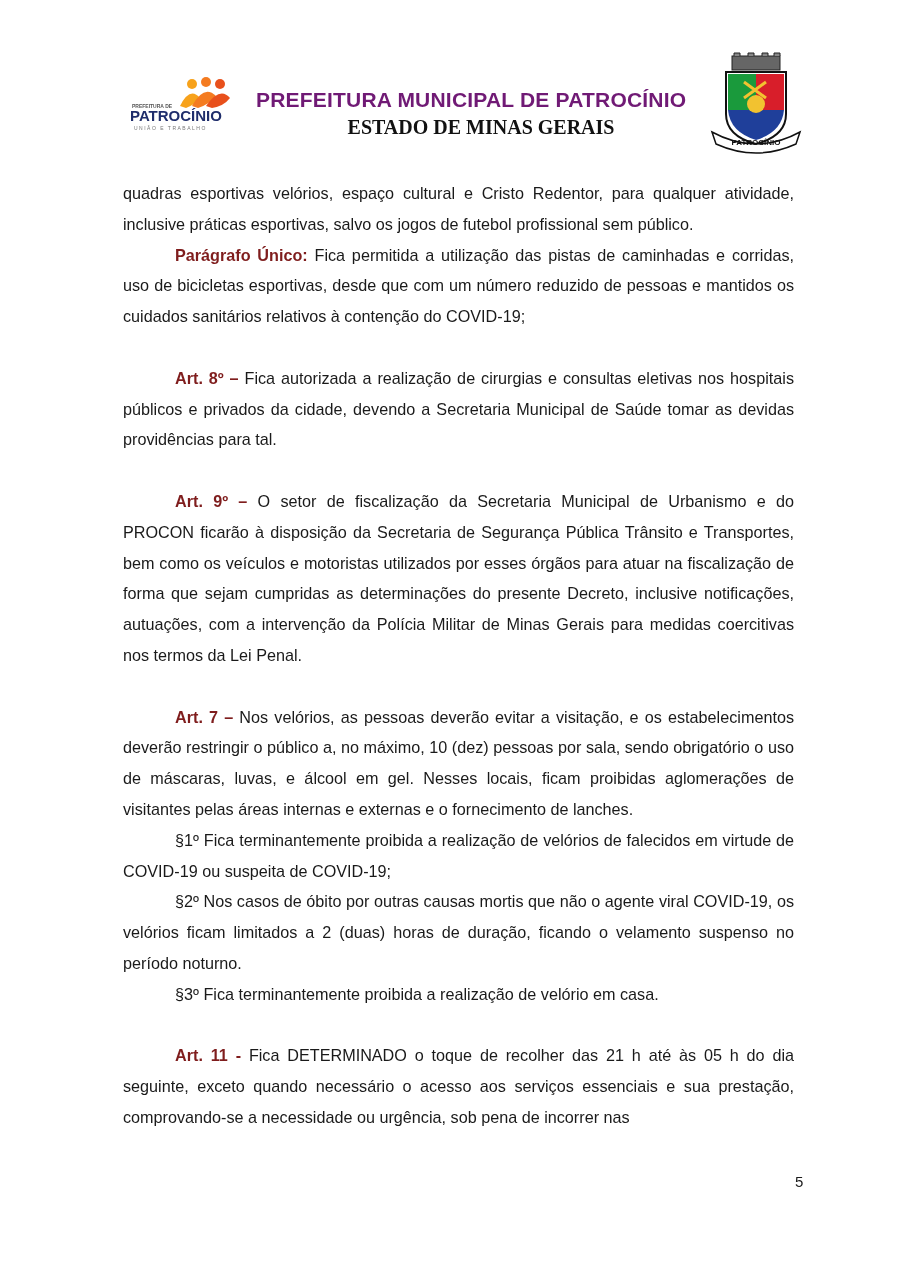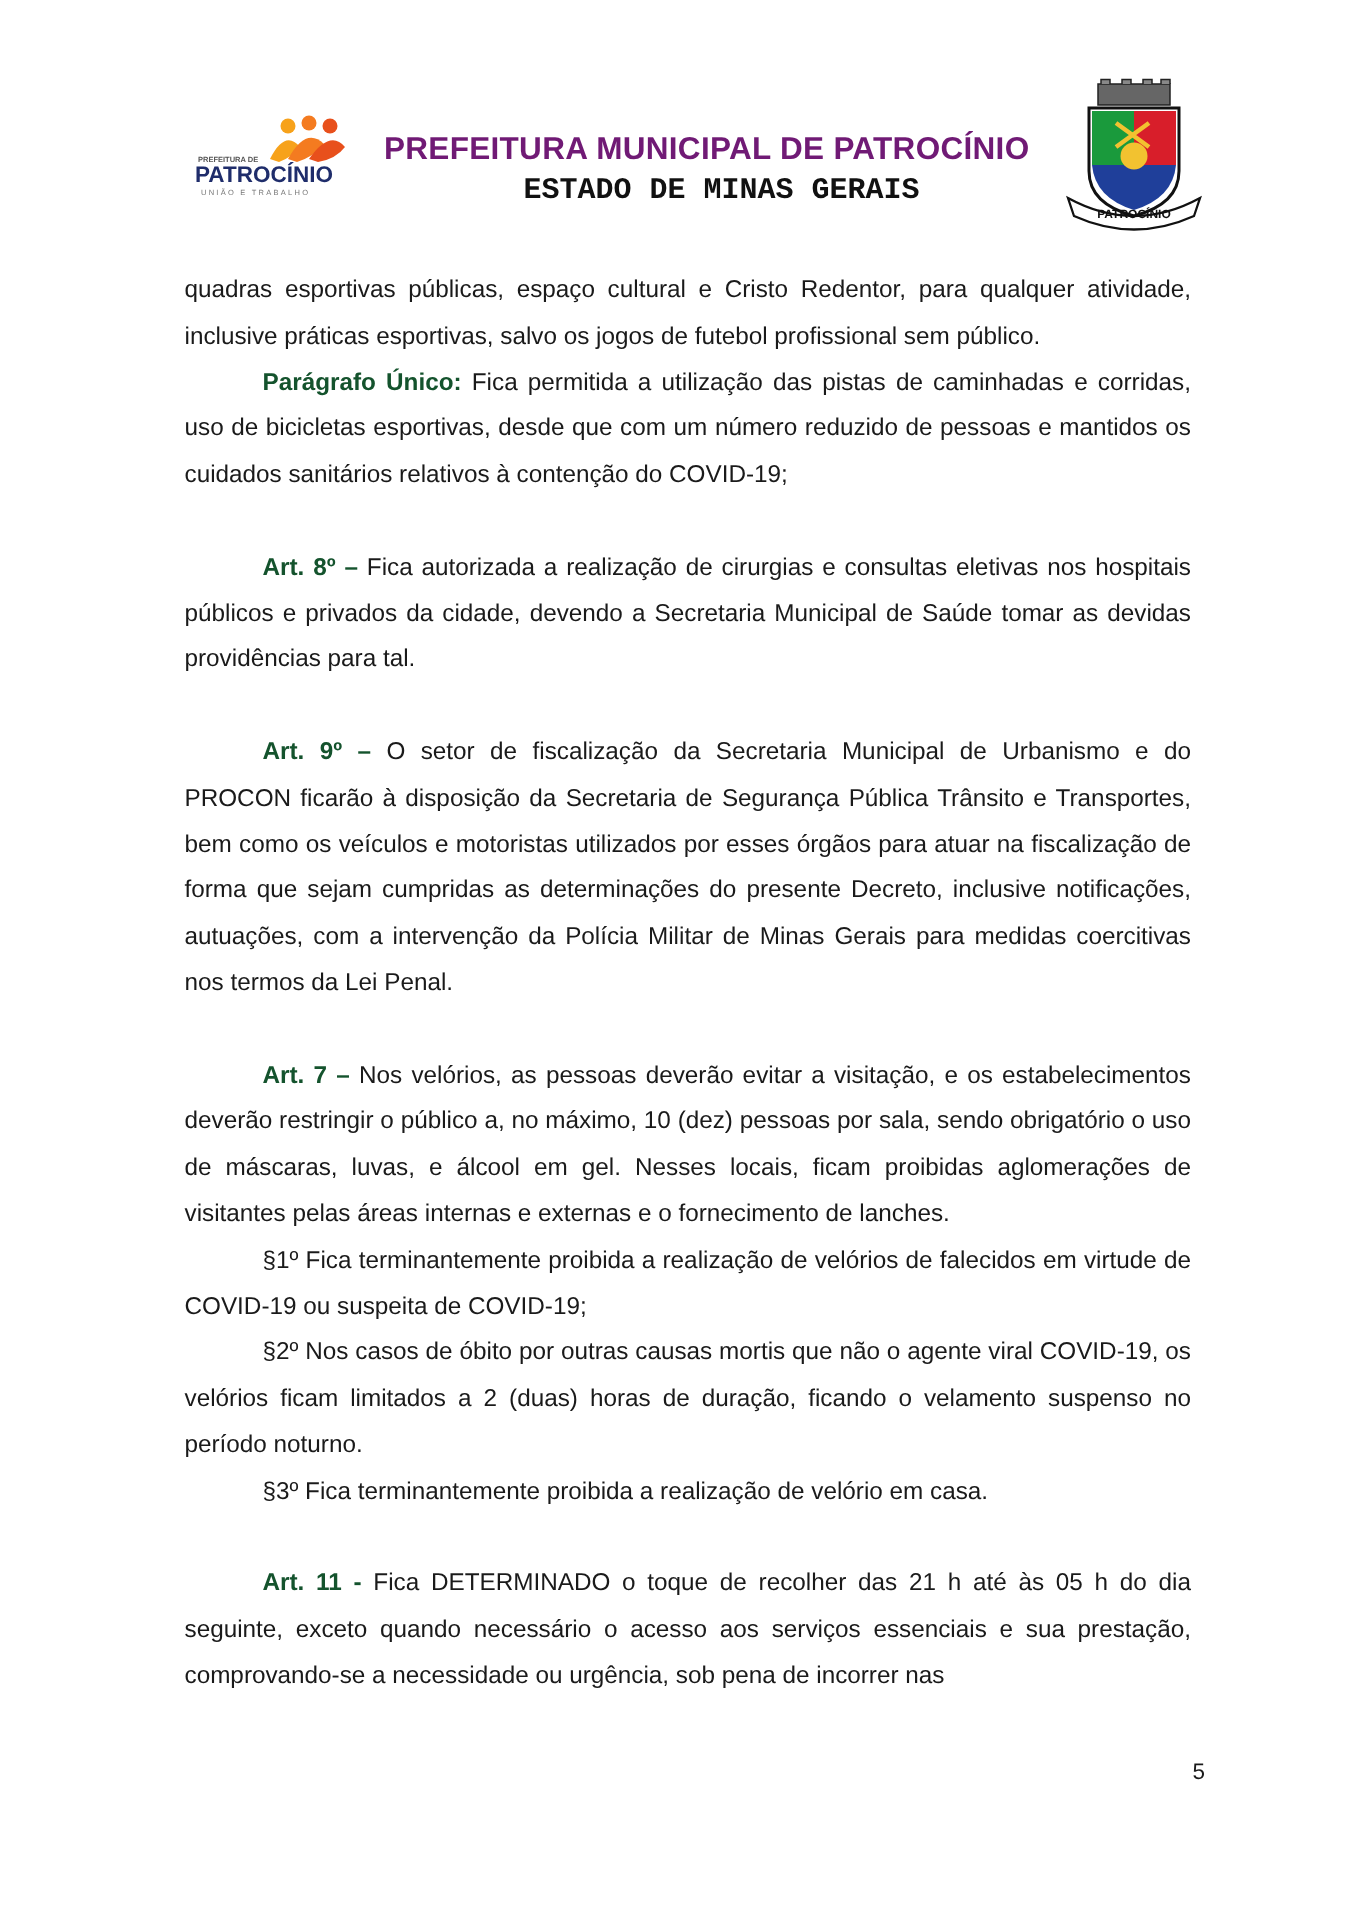--- a/index.html
+++ b/index.html
@@ -2,28 +2,28 @@
 <html><head>
 <meta charset="utf-8">
 <style>
   html, body { margin: 0; padding: 0; background: #ffffff; }
   body { width: 900px; height: 1280px; position: relative; overflow: hidden; }
   .header { position: absolute; left: 0; top: 0; width: 735px; height: 170px; }
   .logo-left { position: absolute; left: 130px; top: 76px; width: 110px; height: 62px; }
   .title-main { position: absolute; left: 256px; top: 88px; width: 450px;
     font-family: "Liberation Sans", sans-serif; font-weight: bold; font-size: 21px; color: #701a75; letter-spacing: 0.2px; }
   .title-sub { position: absolute; left: 256px; top: 116px; width: 450px; text-align: center;
-    font-family: Liberation Mono, monospace; font-weight: bold; font-size: 20px; color: #111; }
+    font-family: Liberation Serif, serif; font-weight: bold; font-size: 20px; color: #111; }
   .crest { position: absolute; left: 708px; top: 52px; width: 96px; height: 104px; }
   .body-text { position: absolute; left: 123px; top: 178px; width: 671px;
     font-family: "Liberation Sans", sans-serif; font-size: 16.2px; line-height: 30.8px; color: #1a1a1a; text-align: justify; }
   .body-text p { margin: 0; }
   .indent { text-indent: 52px; }
   .gap { margin-top: 30.8px !important; }
-  .body-text b { font-weight: bold; color: #14532d; }
+  .body-text b { font-weight: bold; color: #7f1d1d; }
   .page-number { position: absolute; left: 795px; top: 1173px;
     font-family: "Liberation Sans", sans-serif; font-size: 15px; color: #1a1a1a; }
 </style>
 </head>
 <body>
 
 <div class="header">
   <svg class="logo-left" viewBox="0 0 110 62">
     <g>
       <circle cx="62" cy="8" r="5" fill="#f7a21b"></circle>
@@ -49,21 +49,21 @@
     <path d="M48 22 H76 V58 H48 Z" fill="#d81e2a"></path>
     <path d="M20 58 H76 Q74 80 48 88 Q22 80 20 58 Z" fill="#1f3f9a"></path>
     <circle cx="48" cy="52" r="9" fill="#f2c230"></circle>
     <path d="M36 30 L58 46 M58 30 L36 46" stroke="#f2c230" stroke-width="3"></path>
     <path d="M4 80 Q48 104 92 80 L88 92 Q48 110 8 92 Z" fill="#ffffff" stroke="#111" stroke-width="1.5"></path>
     <text x="48" y="93" text-anchor="middle" font-family="Liberation Sans, sans-serif" font-size="8" font-weight="bold" fill="#111">PATROCÍNIO</text>
   </svg>
 </div>
 
 <div class="body-text">
-  <p><span>quadras esportivas públicas, espaço cultural e Cristo Redentor, para qualquer atividade, inclusive práticas esportivas, salvo os jogos de futebol profissional sem público.</span></p>
+  <p><span>quadras esportivas velórios, espaço cultural e Cristo Redentor, para qualquer atividade, inclusive práticas esportivas, salvo os jogos de futebol profissional sem público.</span></p>
   <p class="indent"><b>Parágrafo Único:</b><span> Fica permitida a utilização das pistas de caminhadas e corridas, uso de bicicletas esportivas, desde que com um número reduzido de pessoas e mantidos os cuidados sanitários relativos à contenção do COVID-19;</span></p>
   <p class="indent gap"><b>Art. 8º –</b><span> Fica autorizada a realização de cirurgias e consultas eletivas nos hospitais públicos e privados da cidade, devendo a Secretaria Municipal de Saúde tomar as devidas providências para tal.</span></p>
   <p class="indent gap"><b>Art. 9º –</b><span> O setor de fiscalização da Secretaria Municipal de Urbanismo e do PROCON ficarão à disposição da Secretaria de Segurança Pública Trânsito e Transportes, bem como os veículos e motoristas utilizados por esses órgãos para atuar na fiscalização de forma que sejam cumpridas as determinações do presente Decreto, inclusive notificações, autuações, com a intervenção da Polícia Militar de Minas Gerais para medidas coercitivas nos termos da Lei Penal.</span></p>
   <p class="indent gap"><b>Art. 7 –</b><span> Nos velórios, as pessoas deverão evitar a visitação, e os estabelecimentos deverão restringir o público a, no máximo, 10 (dez) pessoas por sala, sendo obrigatório o uso de máscaras, luvas, e álcool em gel. Nesses locais, ficam proibidas aglomerações de visitantes pelas áreas internas e externas e o fornecimento de lanches.</span></p>
   <p class="indent"><span>§1º Fica terminantemente proibida a realização de velórios de falecidos em virtude de COVID-19 ou suspeita de COVID-19;</span></p>
   <p class="indent"><span>§2º Nos casos de óbito por outras causas mortis que não o agente viral COVID-19, os velórios ficam limitados a 2 (duas) horas de duração, ficando o velamento suspenso no período noturno.</span></p>
   <p class="indent"><span>§3º Fica terminantemente proibida a realização de velório em casa.</span></p>
   <p class="indent gap"><b>Art. 11 -</b><span> Fica DETERMINADO o toque de recolher das 21 h até às 05 h do dia seguinte, exceto quando necessário o acesso aos serviços essenciais e sua prestação, comprovando-se a necessidade ou urgência, sob pena de incorrer nas</span></p>
 </div>
 

